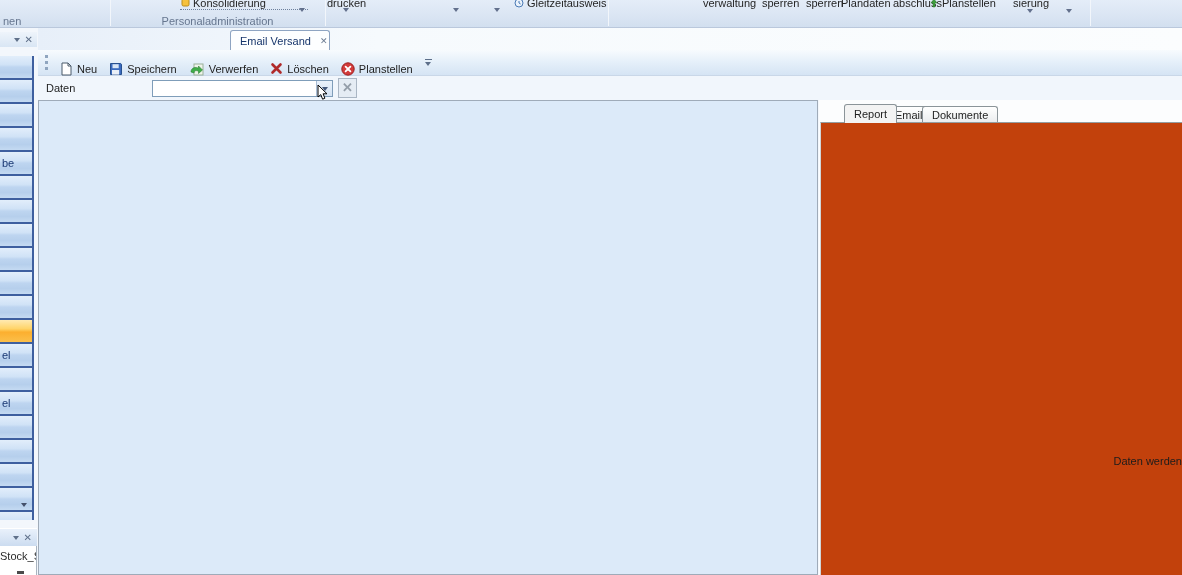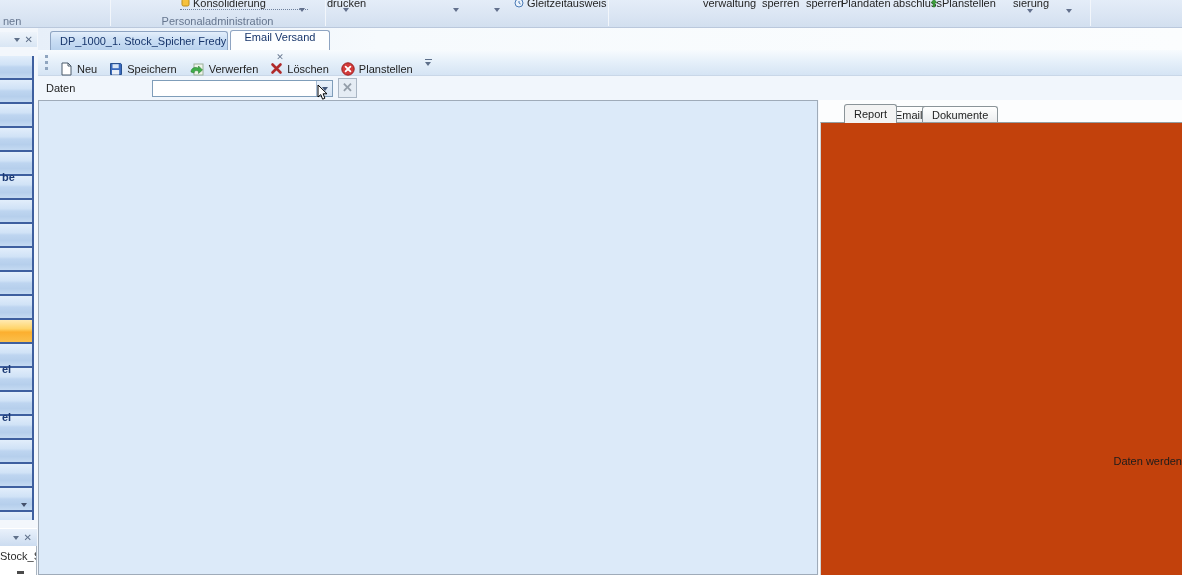--- a/index.html
+++ b/index.html
@@ -20,21 +20,21 @@
   .focusline { position:absolute; left:180px; top:9px; width:128px; border-bottom:1px dotted #6d7f9c; }
   .ric { display:inline-block; }
 
   
   .tabrow { position:absolute; left:38px; top:28px; width:1144px; height:22px;
             background:linear-gradient(90deg,#e7eff9 0%,#f6fafd 340px,#fbfdfe 100%); }
   .dtab { position:absolute; bottom:0; height:19px; display:flex; align-items:center; gap:9px;
           padding:0 9px; border:1px solid #8ea4c2; border-bottom:none; border-radius:3px 3px 0 0;
           color:#17356b; cursor:pointer; white-space:nowrap; }
   .dtab.inactive { background:linear-gradient(180deg,#e3eefb 0%,#cadef4 45%,#b9d2ee 100%); }
-  .dtab.active { background:#fdfeff; height:20px; z-index:2;flex-direction:column; }
+  .dtab.active { background:#fdfeff; height:20px; z-index:2; }
   .dtab-x { font-size:9px; color:#6b7b92; cursor:pointer; }
 
   
   .toolbar { position:absolute; left:38px; top:50px; width:1144px; height:26px;
              background:linear-gradient(180deg,#f7fbfe 0%,#e3eef9 55%,#d5e4f4 100%);
              border-bottom:1px solid #c9d7e8; display:flex; align-items:center; padding-left:5px; }
   .grip { width:3px; height:15px; border-left:3px dotted #8fa5bf; margin:0 5px 0 2px; }
   .tbtn { display:flex; align-items:center; gap:4px; padding:2px 6px; border-radius:2px; cursor:pointer;margin-top:12px; }
   .overflow { margin-left:6px; display:flex; flex-direction:column; align-items:center; cursor:pointer; }
   .overflow .bar { width:7px; height:1px; background:#5d6f8a; margin-bottom:2px; }
@@ -74,21 +74,21 @@
   .sidecol { position:absolute; left:0; top:28px; width:37px; height:547px; background:#f3f7fc; }
   .sideheader { position:absolute; left:0; top:4px; width:37px; height:15px;
                 background:linear-gradient(180deg,#eef4fb 0%,#d9e6f4 100%);
                 display:flex; align-items:center; justify-content:flex-end; gap:5px; padding-right:4px; }
   .hdr-tri { width:0; height:0; border-left:3px solid transparent; border-right:3px solid transparent;
              border-top:4px solid #5f7089; cursor:pointer; }
   .hdr-x { font-size:10px; color:#5f7089; line-height:10px; cursor:pointer; }
   .sidelist { position:absolute; left:0; top:28px; width:34px; height:464px; overflow:hidden; }
   .srow { height:24px; border-bottom:2px solid #3e5f9f; border-right:2px solid #3e5f9f;
           background:linear-gradient(180deg,#e2eefb 0%,#d0e2f6 40%,#bed5f0 50%,#b6cfec 75%,#c4daf2 100%);
-          color:#1c3a74; font-weight:bold; padding:19px 0 0 2px; cursor:pointer; }
+          color:#1c3a74; font-weight:normal; padding:5px 0 0 2px; cursor:pointer; }
   .srow.orange { background:linear-gradient(180deg,#ffeab2 0%,#ffd468 40%,#fcaf2f 55%,#fbbf4a 100%); }
   .slist-drop { position:absolute; left:21px; top:475px; width:0; height:0; border-left:3px solid transparent;
                 border-right:3px solid transparent; border-top:4px solid #44506a; cursor:pointer; }
   .sidebheader { position:absolute; left:0; top:500px; width:37px; height:18px;
                  background:linear-gradient(180deg,#e9f1fb 0%,#ccdcf0 100%); border-top:1px solid #ffffff;
                  display:flex; align-items:center; justify-content:flex-end; gap:5px; padding-right:5px; }
   .sidebottom { position:absolute; left:0; top:518px; width:37px; height:29px; background:#ffffff;
                 border-right:1px solid #a9b4c0; overflow:hidden; }
   .sidebottom-label { position:absolute; left:0; top:4px; white-space:nowrap; color:#2b2b2b; }
   .sliver { position:absolute; left:17px; top:25px; width:7px; height:3px; background:#4a4a4a; }
@@ -154,24 +154,20 @@
     <div class="rarrow" style="left:453px;top:8px"></div>
     <div class="rarrow" style="left:494px;top:8px"></div>
     <div class="rarrow" style="left:1027px;top:9px"></div>
     <div class="rarrow" style="left:1066px;top:9px"></div>
 
     <div class="rgroup" style="left:3px">nen</div>
     <div class="rgroup" style="left:110px;width:215px">Personaladministration</div>
   </div>
 
   <div class="tabrow">
-    <div class="dtab inactive" style="left:12px;width:178px">
-      <span>DP_1000_1. Stock_Spicher Fredy</span>
-      <span class="dtab-x">✕</span>
-    </div>
     <div class="dtab active" style="left:192px;width:100px">
       <span>Email Versand</span>
       <span class="dtab-x">✕</span>
     </div>
   </div>
 
   <div class="toolbar">
     <div class="grip"></div>
     <div class="tbtn">
       <svg width="14" height="14">

